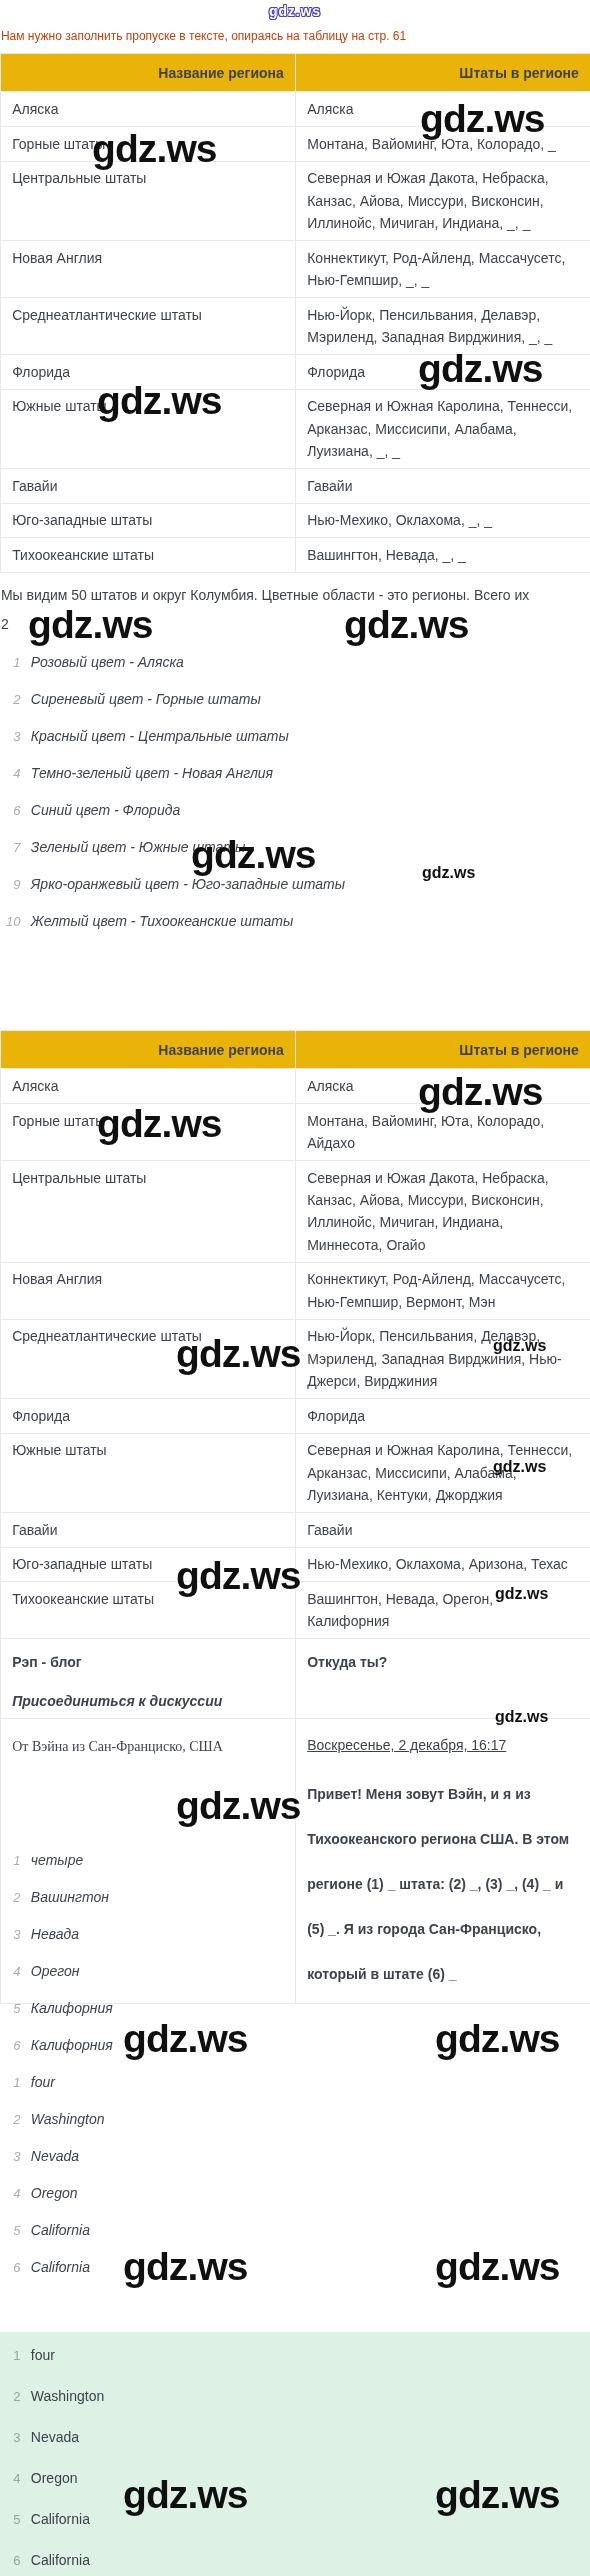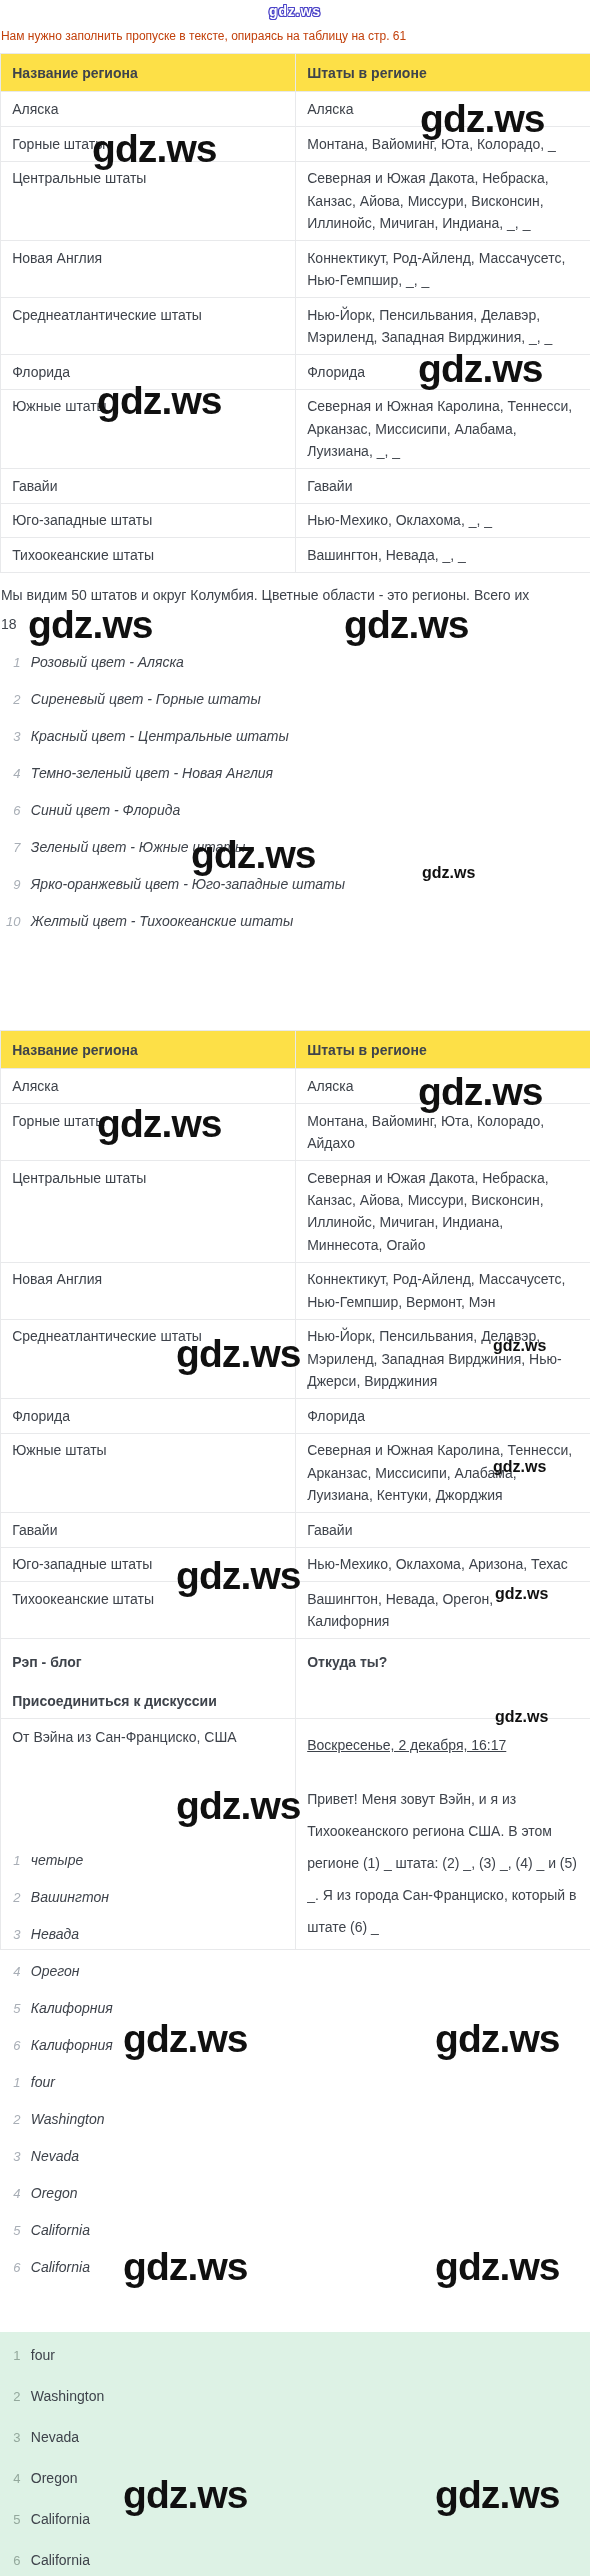--- a/index.html
+++ b/index.html
@@ -16,27 +16,27 @@
   .title { position:absolute; left:0.9px; top:27px; width:579px;
            font-size:12px; line-height:19.6px; color:#c2410c; }
 
   
   table { border-collapse:collapse; width:590px; table-layout:fixed; }
   .tbl { position:absolute; left:0; }
   #table1 { top:53px; }
   #table2 { top:1030px; }
   td, th { border:0.9px solid #e8e9eb; padding:5.6px 11.2px; font-size:14px; line-height:22.4px;
            vertical-align:top; text-align:left; font-weight:normal; color:#3e434b; }
-  th { background:#fde047; font-weight:bold; padding:7.5px 11.2px; }
+  th { background:#eab308; font-weight:bold; padding:7.5px 11.2px;text-align:right; }
   .bold { font-weight:bold; }
-  .join-line { font-weight:bold; margin-top:17px; }
+  .join-line { font-weight:bold; margin-top:17px;font-style:italic; }
   .pt { padding-top:11.2px; }
   .msg-date { margin-top:9.3px;text-decoration:underline; }
-  .msg-text { margin-top:27px; line-height:32px; }
-  .author-cell { padding-top:7px; }
+  .msg-text { margin-top:16px; line-height:45px;font-weight:bold; }
+  .author-cell { padding-top:17px;font-family:Liberation Serif, serif; }
 
   
   .note { position:absolute; left:0.9px; top:581px; width:540px;
           font-size:14px; line-height:29px; }
 
   
   .nlist { position:absolute; left:0;font-style:italic; }
   #color-list { top:654px; }
   #answer-list { top:1852px; }
   .nitem { height:37px; font-size:14px; }
@@ -111,21 +111,21 @@
           <td>Юго-западные штаты</td>
           <td>Нью-Мехико, Оклахома, _, _</td>
         </tr>
     <tr>
           <td>Тихоокеанские штаты</td>
           <td>Вашингтон, Невада, _, _</td>
         </tr>
   </tbody>
     </table>
 
-  <div class="note">Мы видим 50 штатов и округ Колумбия. Цветные области - это регионы. Всего их 18</div>
+  <div class="note">Мы видим 50 штатов и округ Колумбия. Цветные области - это регионы. Всего их 2</div>
 
   <div id="color-list" class="nlist">
     <div class="nitem"><span class="num">1</span><span class="ntext">Розовый цвет - Аляска</span></div>
     <div class="nitem"><span class="num">2</span><span class="ntext">Сиреневый цвет - Горные штаты</span></div>
     <div class="nitem"><span class="num">3</span><span class="ntext">Красный цвет - Центральные штаты</span></div>
     <div class="nitem"><span class="num">4</span><span class="ntext">Темно-зеленый цвет - Новая Англия</span></div>
     <div class="nitem"><span class="num">6</span><span class="ntext">Синий цвет - Флорида</span></div>
     <div class="nitem"><span class="num">7</span><span class="ntext">Зеленый цвет - Южные штаты</span></div>
     <div class="nitem"><span class="num">9</span><span class="ntext">Ярко-оранжевый цвет - Юго-западные штаты</span></div>
     <div class="nitem"><span class="num">10</span><span class="ntext">Желтый цвет - Тихоокеанские штаты</span></div>

